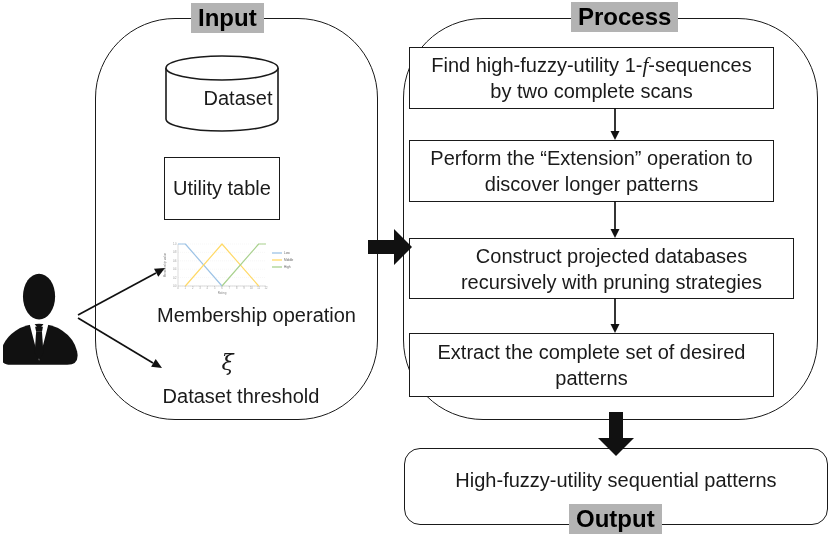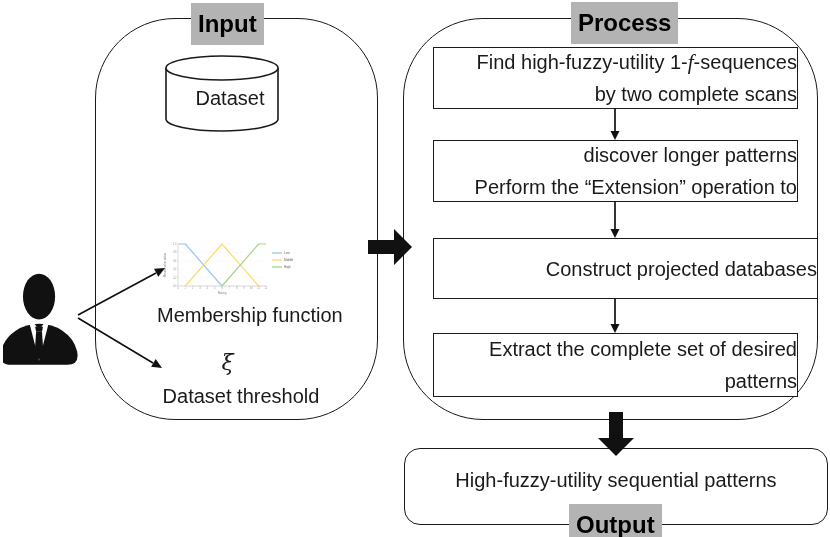--- a/index.html
+++ b/index.html
@@ -2,30 +2,30 @@
 <html><head>
 <meta charset="utf-8">
 <style>
   html,body{margin:0;padding:0;background:#fff;}
   .canvas{position:relative;width:830px;height:537px;background:#fff;overflow:hidden;
           font-family:"Liberation Sans", sans-serif;color:#1a1a1a;}
   .round-container{position:absolute;border:1.6px solid #1a1a1a;border-radius:80px;background:transparent;}
   .c-input{left:95px;top:18px;width:281px;height:400px;}
   .c-process{left:403px;top:18px;width:413px;height:400px;}
   .section-label{position:absolute;background:#b3b3b3;color:#000;font-weight:bold;
-                 font-size:24px;line-height:28px;padding:7px 7px;z-index:6;text-align:center;}
+                 font-size:24px;line-height:28px;padding:1px 7px;z-index:6;text-align:center;}
   .l-input{left:191px;top:3px;}
   .l-process{left:571px;top:2px;}
   .l-output{left:569px;top:504px;}
   .shape{position:absolute;}
   .txt{position:absolute;text-align:center;font-size:20px;line-height:24px;white-space:nowrap;}
   .box{position:absolute;border:1.6px solid #1a1a1a;background:#fff;display:flex;
        flex-direction:column;align-items:center;justify-content:center;}
   .utility-box{left:164px;top:157px;width:114px;height:61px;font-size:20px;}
-  .pbox{left:433px;width:363px;font-size:20px;line-height:32px;align-items:flex-end;}
+  .pbox{left:409px;width:363px;font-size:20px;line-height:26px;}
   .pline{white-space:nowrap;}
   .fit{font-style:italic;font-family:"Liberation Serif",serif;font-size:21px;}
   .output-box{left:404px;top:448px;width:424px;height:77px;border-radius:16px;
               font-size:20px;padding-bottom:12px;box-sizing:border-box;}
   .xi{font-family:"DejaVu Serif",serif;font-style:italic;font-size:22px;}
   svg{display:block;}
 </style>
 </head>
 <body>
 
@@ -36,23 +36,26 @@
 
   <div class="section-label l-input">Input</div>
   <div class="section-label l-output">Output</div>
   <div class="section-label l-process">Process</div>
 
   <div class="shape" style="left:164px;top:54px;width:116px;height:80px;">
     <svg width="116" height="80" viewBox="0 0 116 80">
       <path d="M2,14 L2,65 A56,12 0 0 0 114,65 L114,14" fill="#fff" stroke="#1a1a1a" stroke-width="1.6"></path>
       <ellipse cx="58" cy="14" rx="56" ry="12" fill="#fff" stroke="#1a1a1a" stroke-width="1.6"></ellipse>
     </svg>
-    <div class="txt" style="left:8px;top:32px;width:116px;">Dataset</div>
+    <div class="txt" style="left:16px;top:32px;width:116px;">Dataset</div>
   </div>
 
+  <div class="box utility-box">
+    <div>Utility table</div>
+  </div>
 
   <div class="shape" style="left:162px;top:236px;">
     <svg id="mchart" width="142" height="64" viewBox="0 0 142 64">
         <line x1="16" y1="50" x2="104" y2="50" stroke="#ececec" stroke-width="0.4" stroke-dasharray="1,1"></line>
         <text x="14.5" y="51" font-size="2.6" fill="#999" text-anchor="end">0.0</text>
         <line x1="16" y1="41.6" x2="104" y2="41.6" stroke="#ececec" stroke-width="0.4" stroke-dasharray="1,1"></line>
         <text x="14.5" y="42.6" font-size="2.6" fill="#999" text-anchor="end">0.2</text>
         <line x1="16" y1="33.2" x2="104" y2="33.2" stroke="#ececec" stroke-width="0.4" stroke-dasharray="1,1"></line>
         <text x="14.5" y="34.2" font-size="2.6" fill="#999" text-anchor="end">0.4</text>
         <line x1="16" y1="24.8" x2="104" y2="24.8" stroke="#ececec" stroke-width="0.4" stroke-dasharray="1,1"></line>
@@ -82,21 +85,21 @@
         <polyline points="23.333333333333332,50 60,8 96.66666666666666,50" fill="none" stroke="#ffd966" stroke-width="1.2" stroke-linejoin="round"></polyline>
         <line x1="110" y1="24" x2="120" y2="24" stroke="#ffd966" stroke-width="1.3"></line>
         <text x="122" y="25.2" font-size="3.2" fill="#666">Middle</text>
         <polyline points="60,50 96.66666666666666,8 104,8" fill="none" stroke="#a9d18e" stroke-width="1.2" stroke-linejoin="round"></polyline>
         <line x1="110" y1="31" x2="120" y2="31" stroke="#a9d18e" stroke-width="1.3"></line>
         <text x="122" y="32.2" font-size="3.2" fill="#666">High</text>
         <text x="4" y="29" font-size="3" fill="#888" text-anchor="middle" transform="rotate(-90 4 29)">Membership value</text>
         <text x="60" y="57.5" font-size="3" fill="#888" text-anchor="middle">Rating</text>
       </svg>
   </div>
-  <div class="txt" style="left:157px;top:303px;width:180px;">Membership function</div>
+  <div class="txt" style="left:157px;top:303px;width:180px;">Membership operation</div>
 
   <div class="txt xi" style="left:200px;top:351px;width:55px;">ξ</div>
   <div class="txt" style="left:152px;top:384px;width:178px;">Dataset threshold</div>
 
   <div class="shape" style="left:3px;top:270px;width:76px;height:96px;">
     <svg width="76" height="96" viewBox="0 0 78 96">
       <ellipse cx="37" cy="26" rx="16.5" ry="23.5" fill="#111"></ellipse>
       <path d="M13,61 Q24,54 37,54 Q50,54 61,61 Q73,69 76,82 Q79,96 66,96 L8,96 Q-5,96 -2,82 Q1,69 13,61 Z" fill="#111"></path>
       <polygon points="27,53 37,92 47,53 44,51 37,60 30,51" fill="#fff"></polygon>
       <polygon points="33,57 41,57 40,62 34,62" fill="#111"></polygon>
@@ -118,26 +121,27 @@
       <polygon points="0,11 26,11 26,0 44,18 26,36 26,25 0,25" fill="#111"></polygon>
     </svg>
   </div>
 
   <div class="box pbox" style="top:47px;height:60px;">
     <div class="pline"><span>Find high-fuzzy-utility 1-</span><span class="fit">f</span><span>-sequences</span></div>
     <div class="pline">by two complete scans</div>
   </div>
 
   <div class="box pbox" style="top:140px;height:60px;">
+    <div class="pline">Perform the “Extension” operation to</div>
     <div class="pline">discover longer patterns</div>
-    <div class="pline">Perform the “Extension” operation to</div>
   </div>
 
   <div class="box pbox" style="top:238px;height:59px;padding-left:20px;">
     <div class="pline">Construct projected databases</div>
+    <div class="pline">recursively with pruning strategies</div>
   </div>
 
   <div class="box pbox" style="top:333px;height:62px;">
     <div class="pline">Extract the complete set of desired</div>
     <div class="pline">patterns</div>
   </div>
 
   <div class="shape" style="left:607px;top:108px;">
     <svg width="16" height="32" viewBox="0 0 16 32">
       <line x1="8" y1="0" x2="8" y2="24" stroke="#111" stroke-width="1.7"></line>

